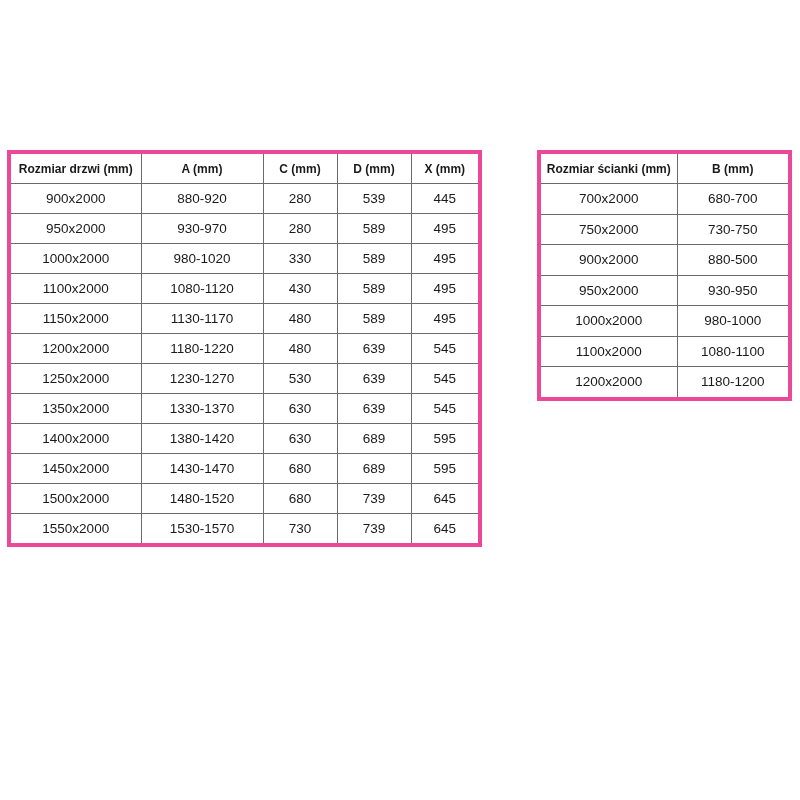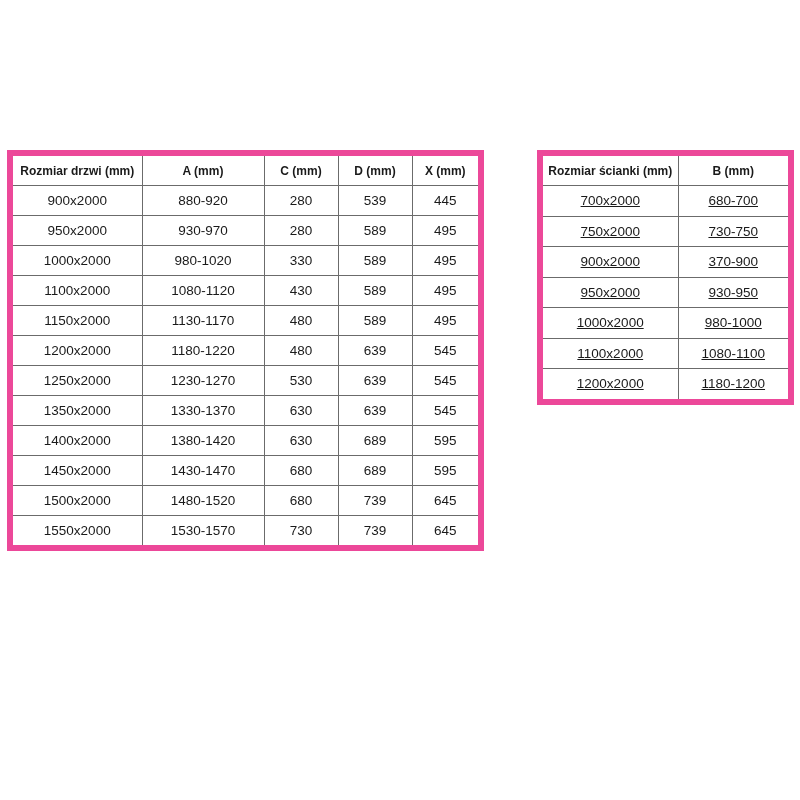--- a/index.html
+++ b/index.html
@@ -12,21 +12,21 @@
     width: 800px;
     height: 800px;
     font-family: "Liberation Sans", sans-serif;
     color: #1a1a1a;
   }
   table.spec-table {
     position: absolute;
     border-collapse: collapse;
     table-layout: fixed;
     background: #ffffff;
-    border: 6px solid #ec4899;
+    border: 4px solid #ec4899;
     padding-left: 14px;
   }
   .spec-table th,
   .spec-table td {
     border: 1px solid #6b6b6b;
     text-align: center;
     vertical-align: middle;
     padding: 0 2px;
     white-space: nowrap;
     overflow: hidden;
@@ -51,21 +51,21 @@
   table.doors col.c3 { width: 74px; }
   table.doors col.c4 { width: 74px; }
   table.doors col.c5 { width: 69px; }
   table.walls {
     left: 537px;
     top: 150px;
     width: 251px;
   }
   table.walls col.c1 { width: 138px; }
   table.walls col.c2 { width: 113px; }
-  table.walls td { height: 29.5px; text-decoration: underline; }
+  table.walls td { height: 29.5px; }
 </style>
 </head>
 <body>
 
 <table class="spec-table doors">
   <colgroup>
     <col class="c1">
       <col class="c2">
       <col class="c3">
       <col class="c4">
@@ -183,21 +183,21 @@
       <tr>
         <td>700x2000</td>
         <td>680-700</td>
       </tr>
       <tr>
         <td>750x2000</td>
         <td>730-750</td>
       </tr>
       <tr>
         <td>900x2000</td>
-        <td>370-900</td>
+        <td>880-500</td>
       </tr>
       <tr>
         <td>950x2000</td>
         <td>930-950</td>
       </tr>
       <tr>
         <td>1000x2000</td>
         <td>980-1000</td>
       </tr>
       <tr>

